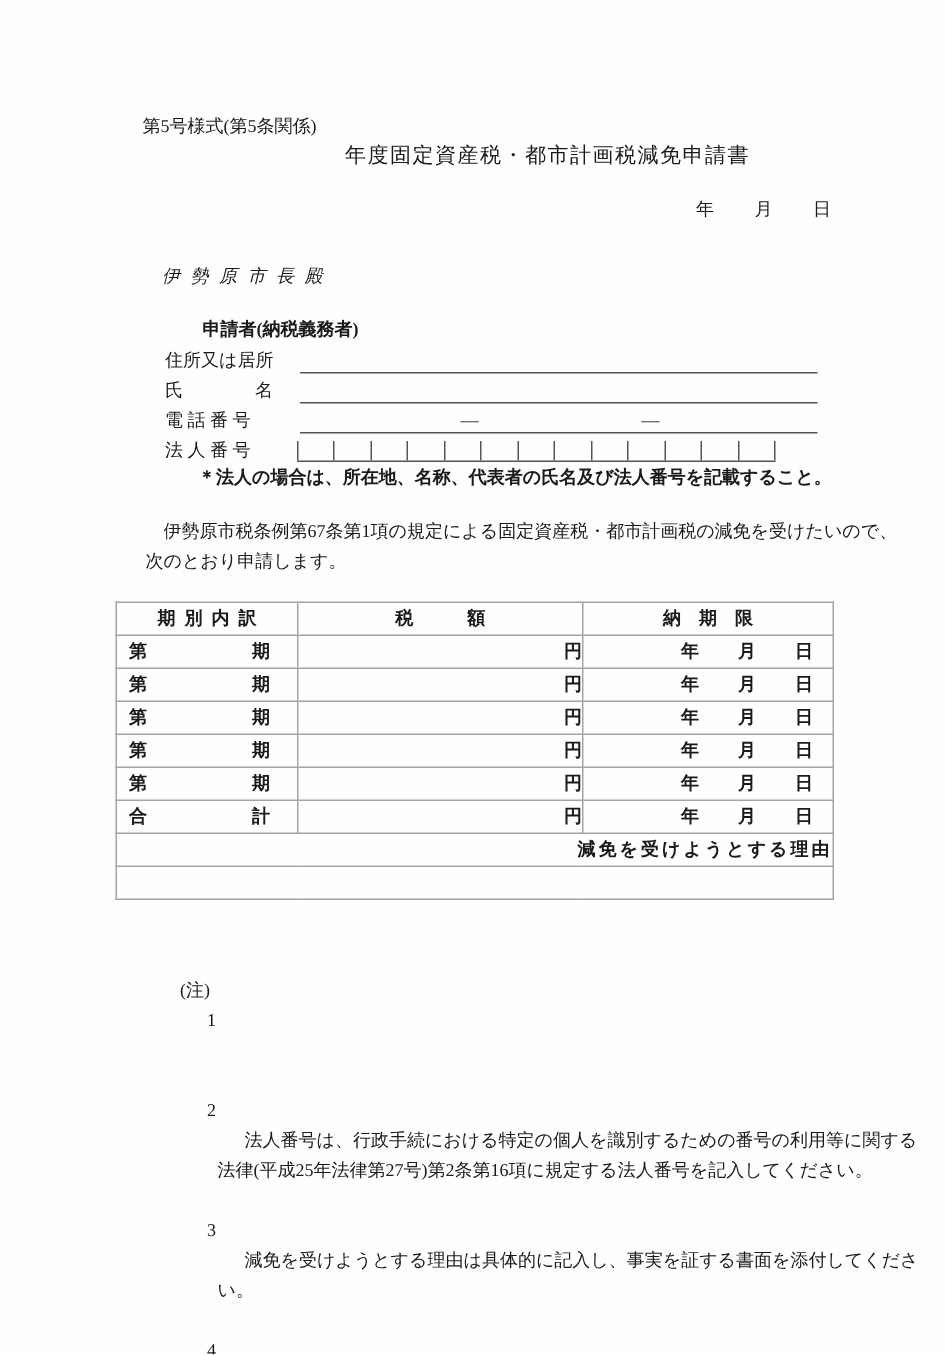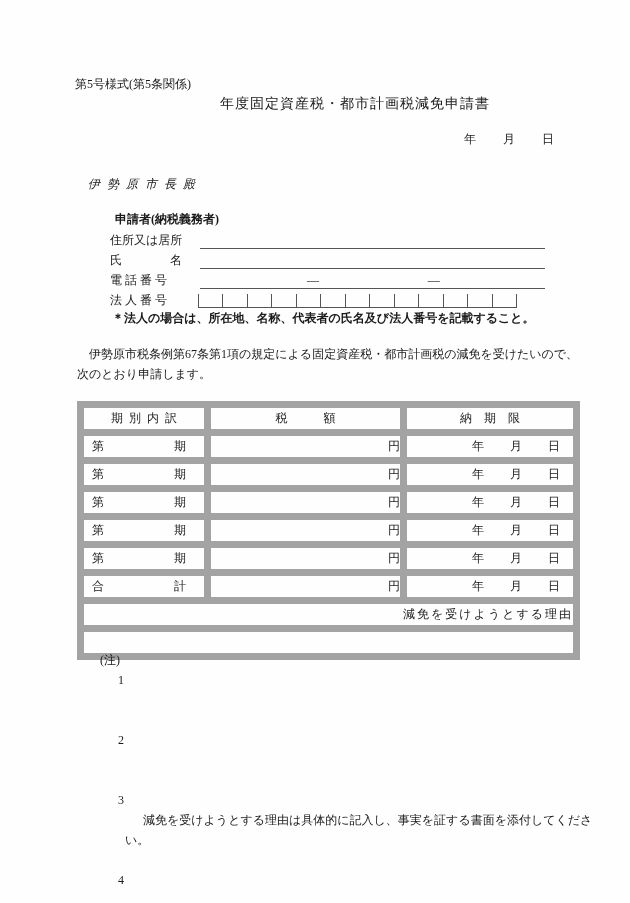--- a/index.html
+++ b/index.html
@@ -2,39 +2,39 @@
 <html><head>
 <meta charset="utf-8">
 <style>
   html,body { margin:0; padding:0; background:#ffffff; }
   .page {
     position:relative; width:630px; height:903px; margin:0 auto;
     background:#fefefe; color:#1a1a1a;
     font-family:"Liberation Serif","DejaVu Serif",serif;
     font-size:12px; overflow:hidden;
   }
-  .abs { position:absolute; }
+  .abs { position:absolute;margin-left:20px; }
   .form-number { left:75px; top:76px; }
   .form-title  { left:0; right:0; top:95px; text-align:center; padding-left:80px; font-size:14px; letter-spacing:1px; }
   .date-line   { top:131px; right:76px; display:flex; gap:27px; }
   .addressee   { left:88px; top:176px; letter-spacing:2px;font-style:italic; }
   .applicant-heading { left:115px; top:211px;font-weight:bold; }
   .f-label { position:absolute; left:110px; width:70px; white-space:pre; }
   .f-line  { position:absolute; left:200px; width:345px; height:15px; border-bottom:1px solid #555; }
   .dash1 { position:absolute; left:31%; top:0; }
   .dash2 { position:absolute; left:66%; top:0; }
   .comb { position:absolute; left:198px; top:294px; width:319px; height:13px;
           border-bottom:1px solid #555; display:flex; }
   .comb-cell { flex:1 1 0; border-left:1px solid #555; }
   .comb-cell:last-child { border-right:1px solid #555; }
   .asterisk-note { left:112px; top:310px;font-weight:bold; }
   .body-text { left:77px; top:344px; white-space:pre; line-height:20px; }
   table.sched { position:absolute; left:77px; top:401px; border-collapse:collapse;
                 table-layout:fixed; width:476px; font-size:12px; color:#1a1a1a; }
-  table.sched td { border:7px solid #a3a3a3; padding:0; height:21px; overflow:hidden; }
+  table.sched td { border:1px solid #a3a3a3; padding:0; height:21px; overflow:hidden;font-weight:bold; }
   td.c1 { width:120px; } td.c2 { width:189px; } td.c3 { width:166px; }
   .hdr { text-align:center; white-space:pre; }
   .spread { display:flex; justify-content:space-between; padding:0 18px 0 8px; }
   .amount { text-align:right; padding-right:6px; }
   .due { display:flex; justify-content:flex-end; gap:26px; padding-right:13px; }
   .reason-hdr { text-align:right; letter-spacing:2px; }
   td.reason-body { height:59px; }
   .notes { left:100px; top:650px; line-height:20px; }
   .note-item { position:relative; margin-left:25px; text-indent:7px; white-space:pre; }
   .note-num { position:absolute; left:-7px; top:0; text-indent:0; }
@@ -202,21 +202,22 @@
     </tr>
   </tbody>
     </table>
 
   <div class="abs notes">
     <div>(注)</div>
     <div class="note-item">
       <span class="note-num">1</span>
     </div>
     <div class="note-item">
-      <span class="note-num">2</span>
+      <span class="note-num">2</span><span>法人番号は、行政手続における特定の個人を識別するための番号の利用等に関する
+法律(平成25年法律第27号)第2条第16項に規定する法人番号を記入してください。</span>
     </div>
     <div class="note-item">
       <span class="note-num">3</span><span>減免を受けようとする理由は具体的に記入し、事実を証する書面を添付してくださ
 い。</span>
     </div>
     <div class="note-item">
       <span class="note-num">4</span>
     </div>
   </div>
 

